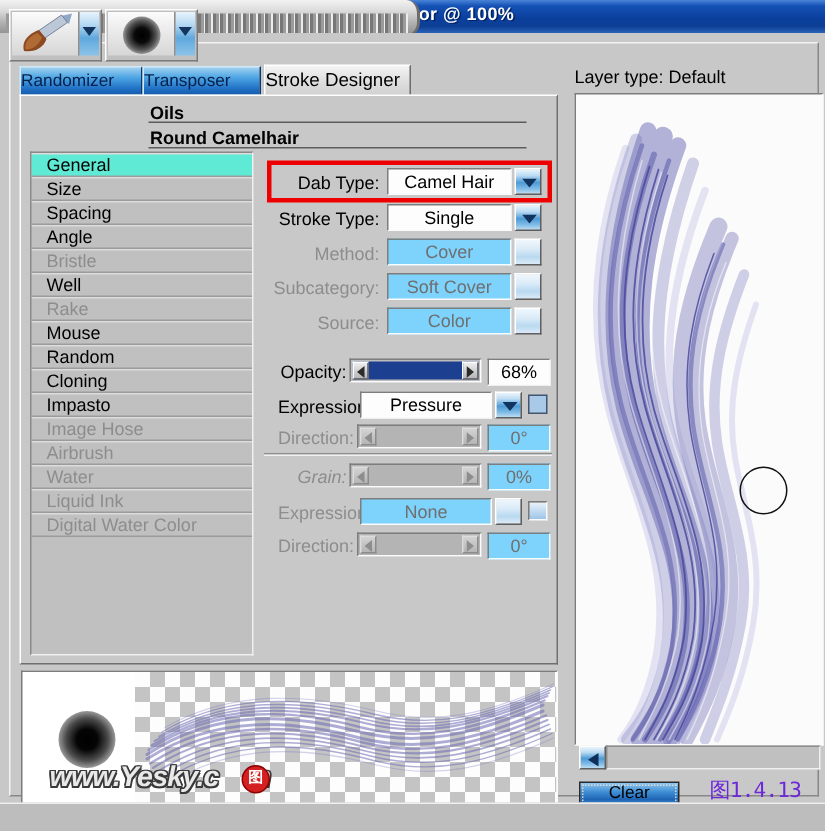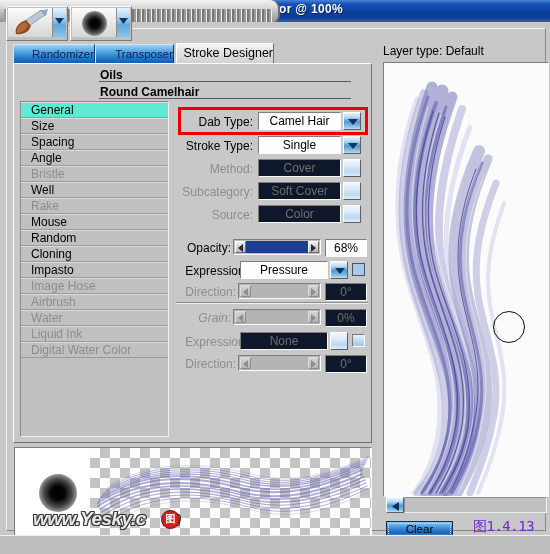--- a/index.html
+++ b/index.html
@@ -23,21 +23,21 @@
 
   
   .winbody{position:absolute;left:0;top:22px;width:550px;height:513px;background:#c8c8c8;}
   .inset{position:absolute;left:6px;top:6px;width:538px;height:501px;
     border-top:1px solid #f2f2f2;border-left:1px solid #f2f2f2;
     border-right:1px solid #888;border-bottom:1px solid #888;background:#c8c8c8;}
 
   
   .tabstrip{position:absolute;left:13px;top:44px;width:250px;height:20px;}
   .tab{position:absolute;top:0;height:20px;font-size:12px;line-height:19px;
-    text-align:right;color:#000;box-sizing:border-box;}
+    text-align:left;color:#000;box-sizing:border-box;}
   .tab.inactive{background:linear-gradient(to bottom,#9fd1ef 0%,#4ea6e4 35%,#1f6fc4 75%,#1458a8 100%);
     border-top:1px solid #cfe9fa;border-left:1px solid #cfe9fa;border-right:1px solid #0b3a73;
     color:#05204a;font-size:11.5px;}
   .tab.active{background:linear-gradient(to bottom,#f4f4f4 0%,#e2e2e2 40%,#d0d0d0 100%);
     border-top:1px solid #ffffff;border-left:1px solid #ffffff;border-right:1px solid #6e6e6e;
     font-size:12.5px;height:21px;top:-1px;}
   .tab-r{left:0;width:82px;}
   .tab-t{left:82px;width:79px;}
   .tab-s{left:163px;width:98px;}
 
@@ -76,21 +76,21 @@
     border-bottom:1px solid #9b9b9b;border-top:1px solid #dcdcdc;box-sizing:border-box;}
   .catitem.sel{background:#5eead4;}
   .catitem.dim{color:#8d8d8d;}
   .clabel{position:absolute;font-size:12px;color:#000;text-align:right;}
   .clabel.dim{color:#8d8d8d;}
 
   .field{position:absolute;height:18px;box-sizing:border-box;
     border-top:1px solid #7d7d7d;border-left:1px solid #7d7d7d;
     border-right:1px solid #fbfbfb;border-bottom:1px solid #fbfbfb;
     background:#fdfdfd;font-size:12px;line-height:16px;text-align:center;color:#000;}
-  .field.dis{background:#0f172a;color:#6f6f6f;}
+  .field.dis{background:#7dd3fc;color:#6f6f6f;}
 
   .ddbtn{position:absolute;width:18px;height:18px;box-sizing:border-box;
     background:linear-gradient(to bottom,#eaf4fc 0%,#bcdcf3 25%,#4e9bd6 55%,#7fbbe6 80%,#bcdcf3 100%);
     border-top:1px solid #ffffff;border-left:1px solid #ffffff;
     border-right:1px solid #5f5f5f;border-bottom:1px solid #5f5f5f;}
   .ddbtn.dis{background:linear-gradient(to bottom,#f0f7fd 0%,#d9eaf7 40%,#b9d9f0 70%,#dbeaf7 100%);}
   .ddbtn svg{position:absolute;left:4px;top:6px;}
 
   .swatch{position:absolute;width:13px;height:13px;box-sizing:border-box;
     background:linear-gradient(to bottom,#e9f2fb,#9dc5e8);

